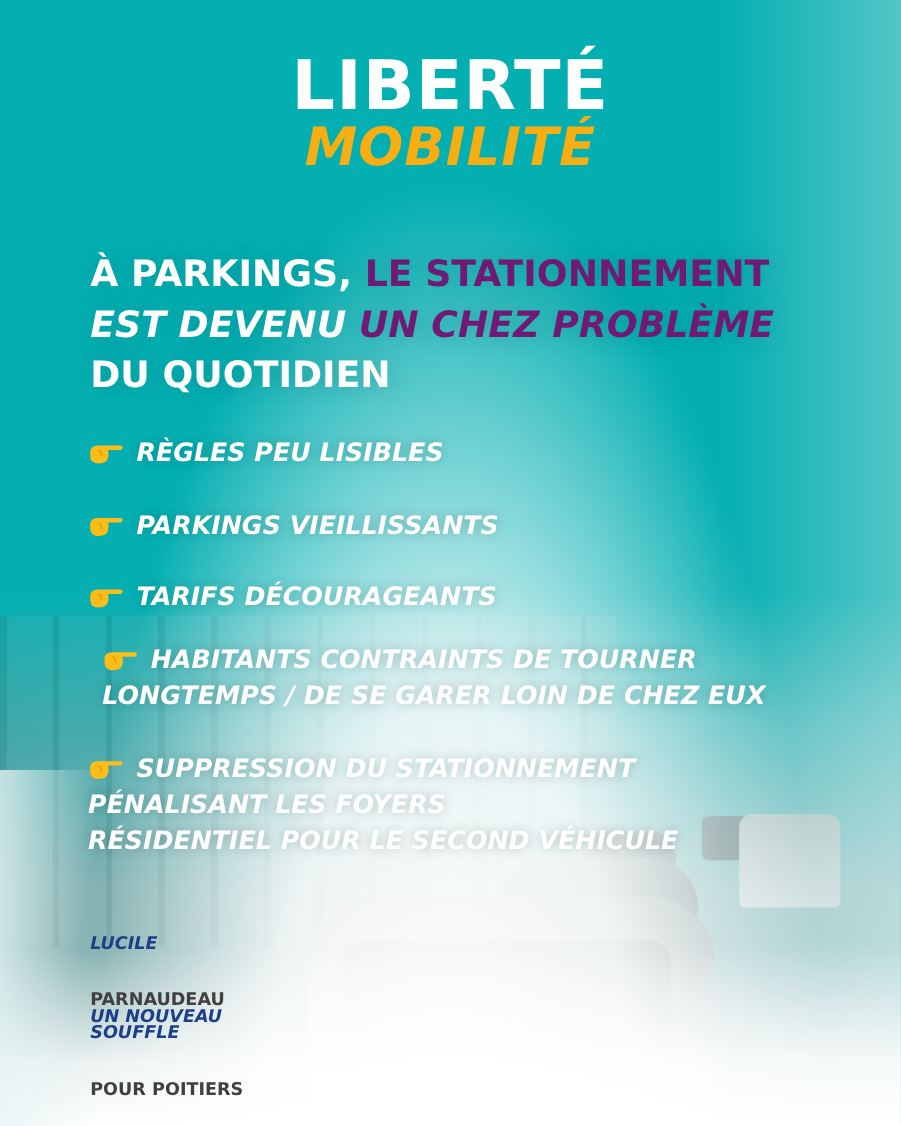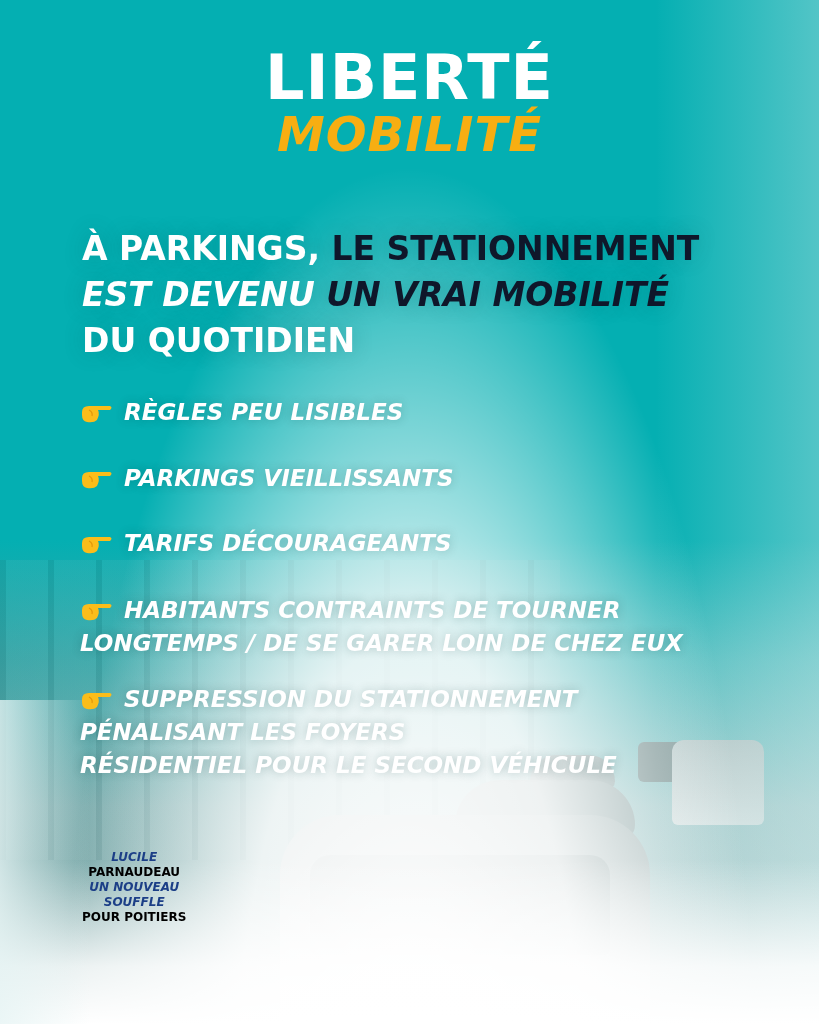--- a/index.html
+++ b/index.html
@@ -65,44 +65,44 @@
     color: #f7ae12; font-weight: bold; font-style: italic; font-size: 48px; line-height: 52px;
     font-family: "DejaVu Sans", sans-serif; letter-spacing: 1px;
   }
 
   .headline {
     position: absolute; left: 82px; top: 226px; width: 720px;
     font-family: "DejaVu Sans", sans-serif; font-weight: bold;
     font-size: 33px; line-height: 46px; color: #ffffff;
     text-shadow: 0 0 20px rgba(0,80,80,0.25);
   }
-  .headline .accent { color: #0f172a; }
+  .headline .accent { color: #701a75; }
   .headline .it { font-style: italic; }
 
   .bullets { position: absolute; left: 80px; top: 396px; width: 720px; }
   .bullet {
     position: relative; font-family: "DejaVu Sans", sans-serif; font-weight: bold; font-style: italic;
     color: #ffffff; font-size: 23px; line-height: 33px; margin-bottom: 32px;
     text-shadow: 0 0 10px rgba(0,60,60,0.25);
   }
   .bullet .hand {
     display: inline-block; width: 34px; height: 20px; margin-right: 10px; vertical-align: -2px;
     position: relative;
   }
   .hand svg { width: 34px; height: 22px; display: block; }
 
   .b1 { position: absolute; top: 0; text-align: center; }
   .b2 { position: absolute; top: 66px; }
   .b3 { position: absolute; top: 131px; }
-  .b4 { position: absolute; top: 198px; }
+  .b4 { position: absolute; top: 188px; margin-left: 13px; }
   .b5 { position: absolute; top: 287px; }
 
-  .sign { position: absolute; left: 82px; top: 850px; font-family: "DejaVu Sans", sans-serif; font-weight: bold; font-size: 12px; line-height: 15px; text-align: center; }
+  .sign { position: absolute; left: 82px; top: 850px; font-family: "DejaVu Sans", sans-serif; font-weight: bold; font-size: 16px; line-height: 15px; }
   .sign .dk { color: #1c3f87; font-style: italic; }
-  .sign .tq { color: #000000; }
+  .sign .tq { color: #404040; margin-top: 36px; }
 </style>
 </head>
 <body>
 
 <div class="poster">
   <div class="photo"></div>
   <div class="building"></div>
   <div class="car third"></div>
   <div class="car second"></div>
   <div class="van2"></div>
@@ -115,21 +115,21 @@
   <div class="fade-left"></div>
 
   <div class="content">
     <div class="title">
       <div class="l1">LIBERTÉ</div>
       <div class="l2">MOBILITÉ</div>
     </div>
 
     <div class="headline">
       <div><span>À PARKINGS, </span><span class="accent">LE STATIONNEMENT</span></div>
-      <div class="it"><span>EST DEVENU </span><span class="accent">UN VRAI MOBILITÉ</span></div>
+      <div class="it"><span>EST DEVENU </span><span class="accent">UN CHEZ PROBLÈME</span></div>
       <div><span>DU QUOTIDIEN</span></div>
     </div>
 
     <div class="bullets">
       <div class="bullet b1">
         <span class="hand"><svg viewBox="0 0 34 22">
               <path d="M2 10 Q2 4 9 4 L30 4 Q33 5 30 8 L18 8 Q20 12 17 18 Q14 21 7 20 Q2 19 2 13 Z" fill="#fbbd1a"></path>
               <path d="M9 8 Q13 10 12 14" stroke="#e3960a" stroke-width="1.2" fill="none"></path>
             </svg></span><span>RÈGLES PEU LISIBLES</span>
       </div>

